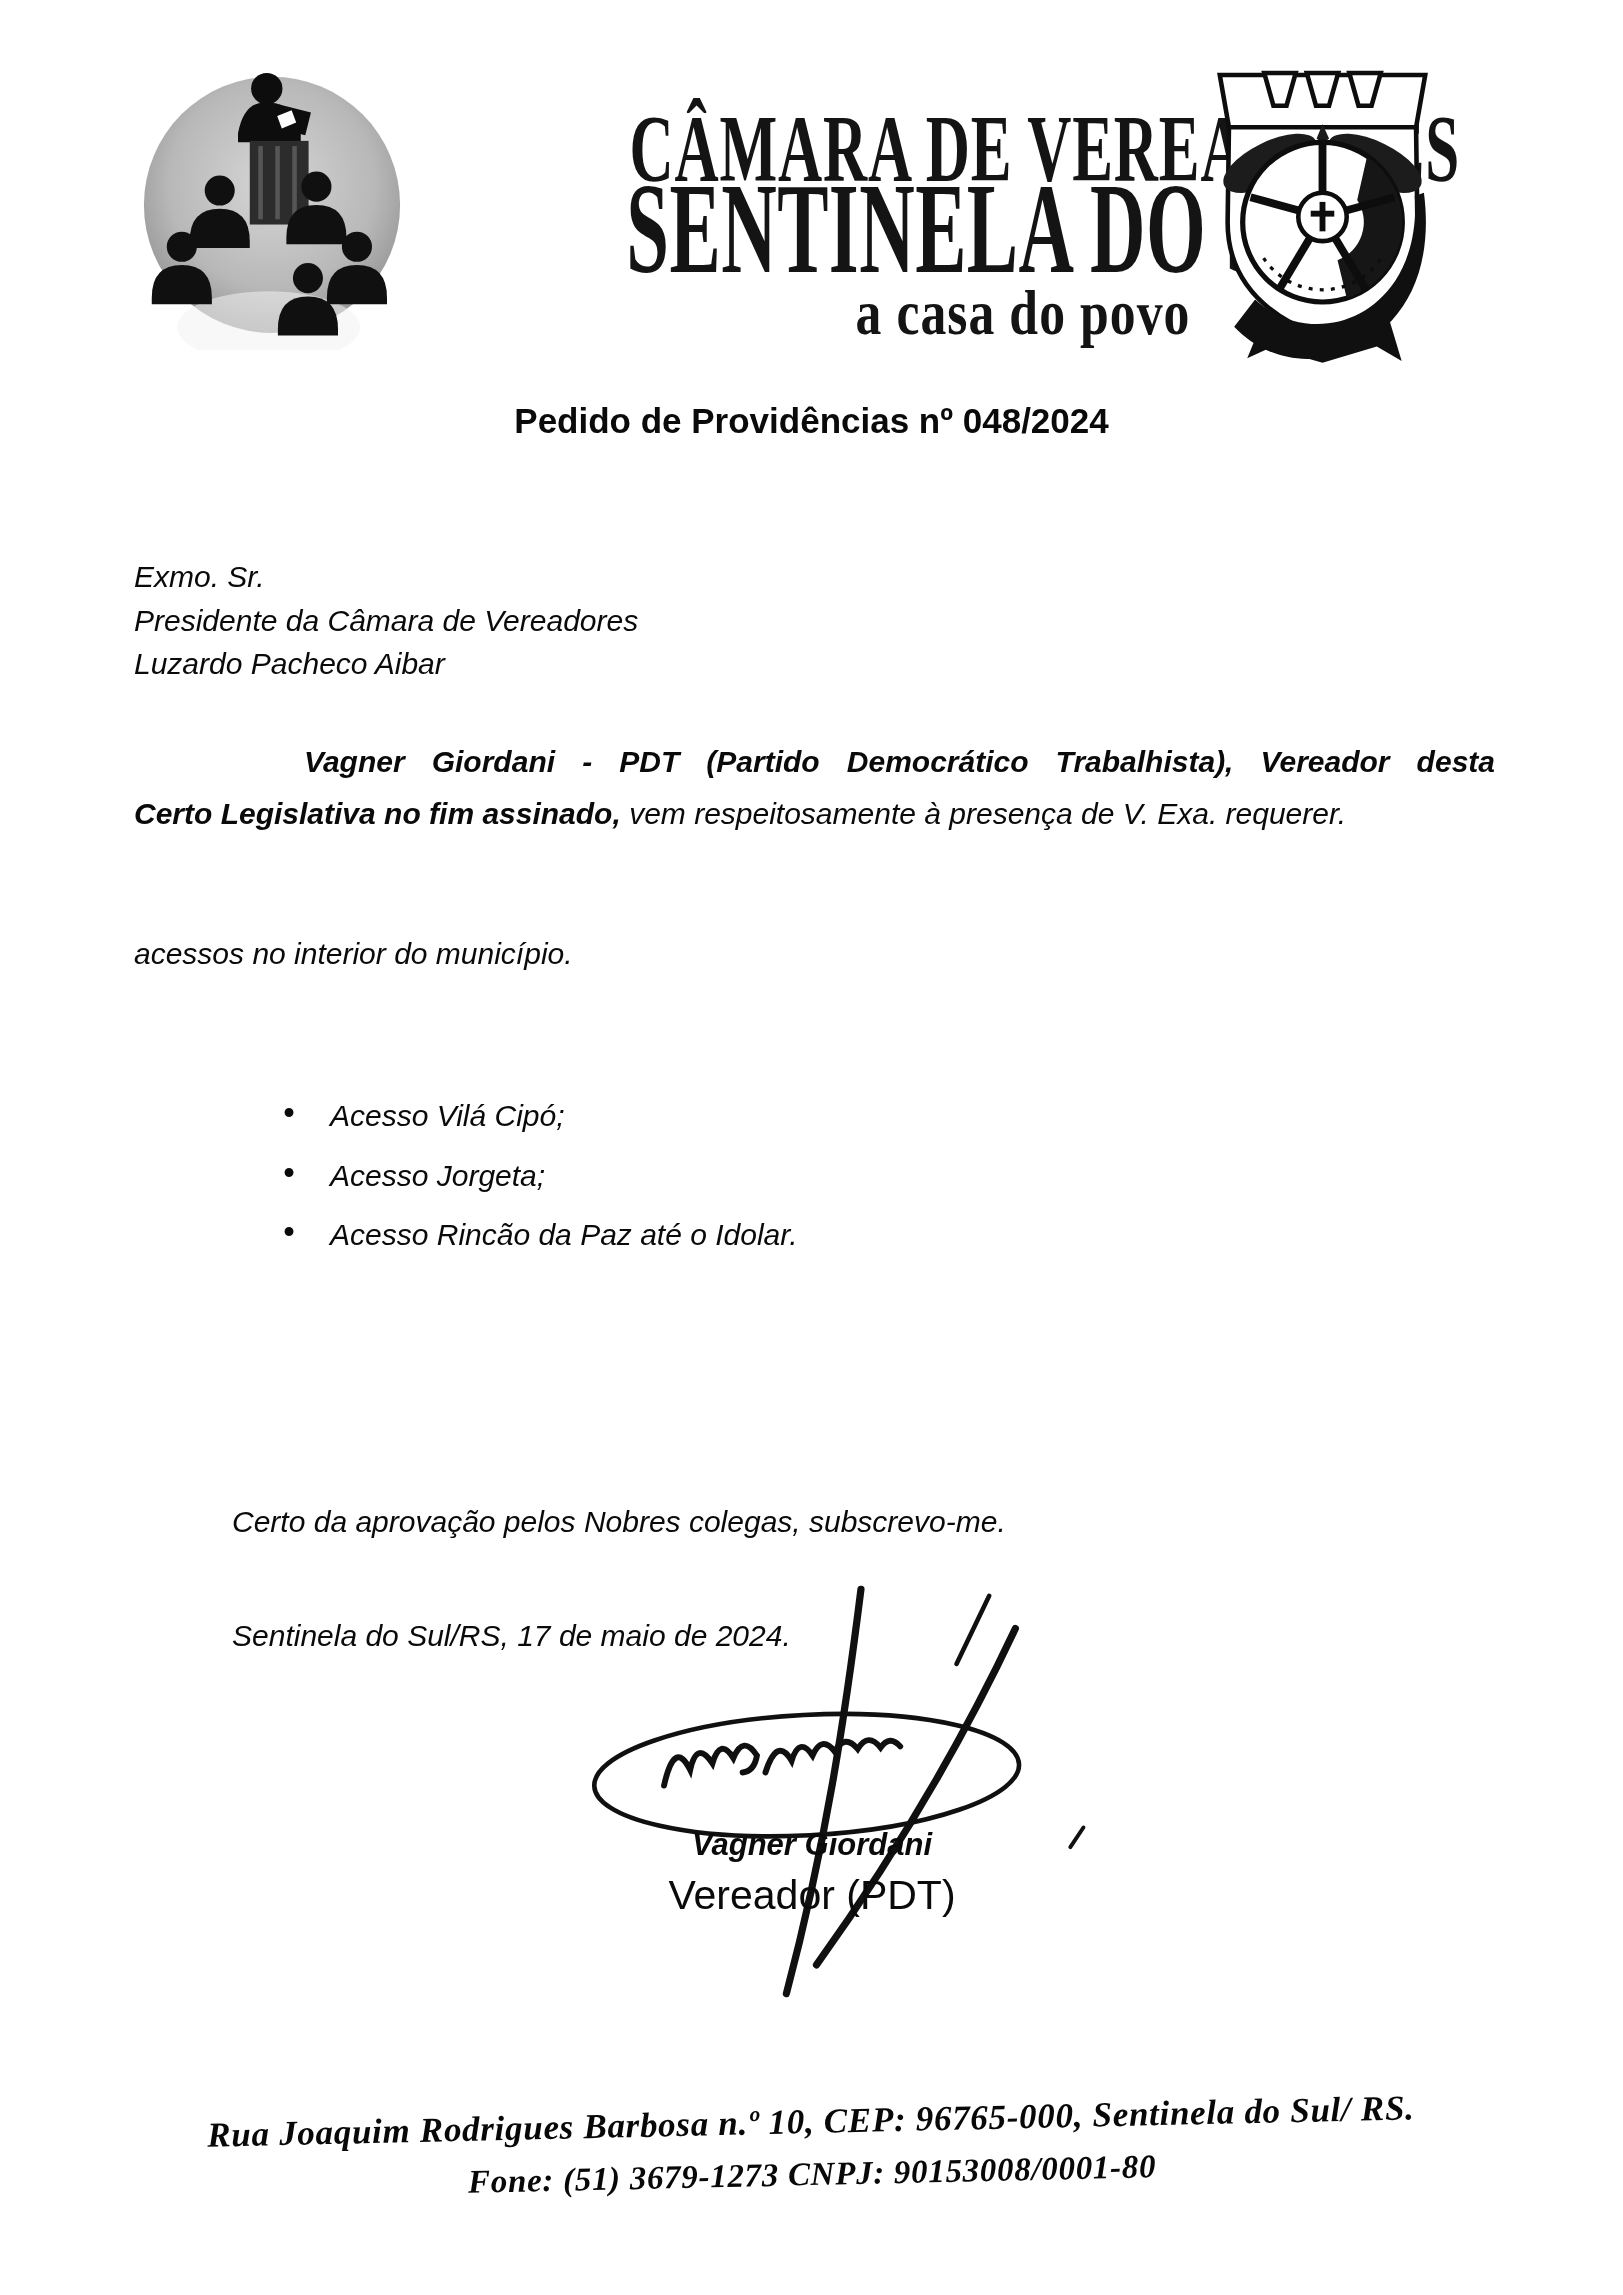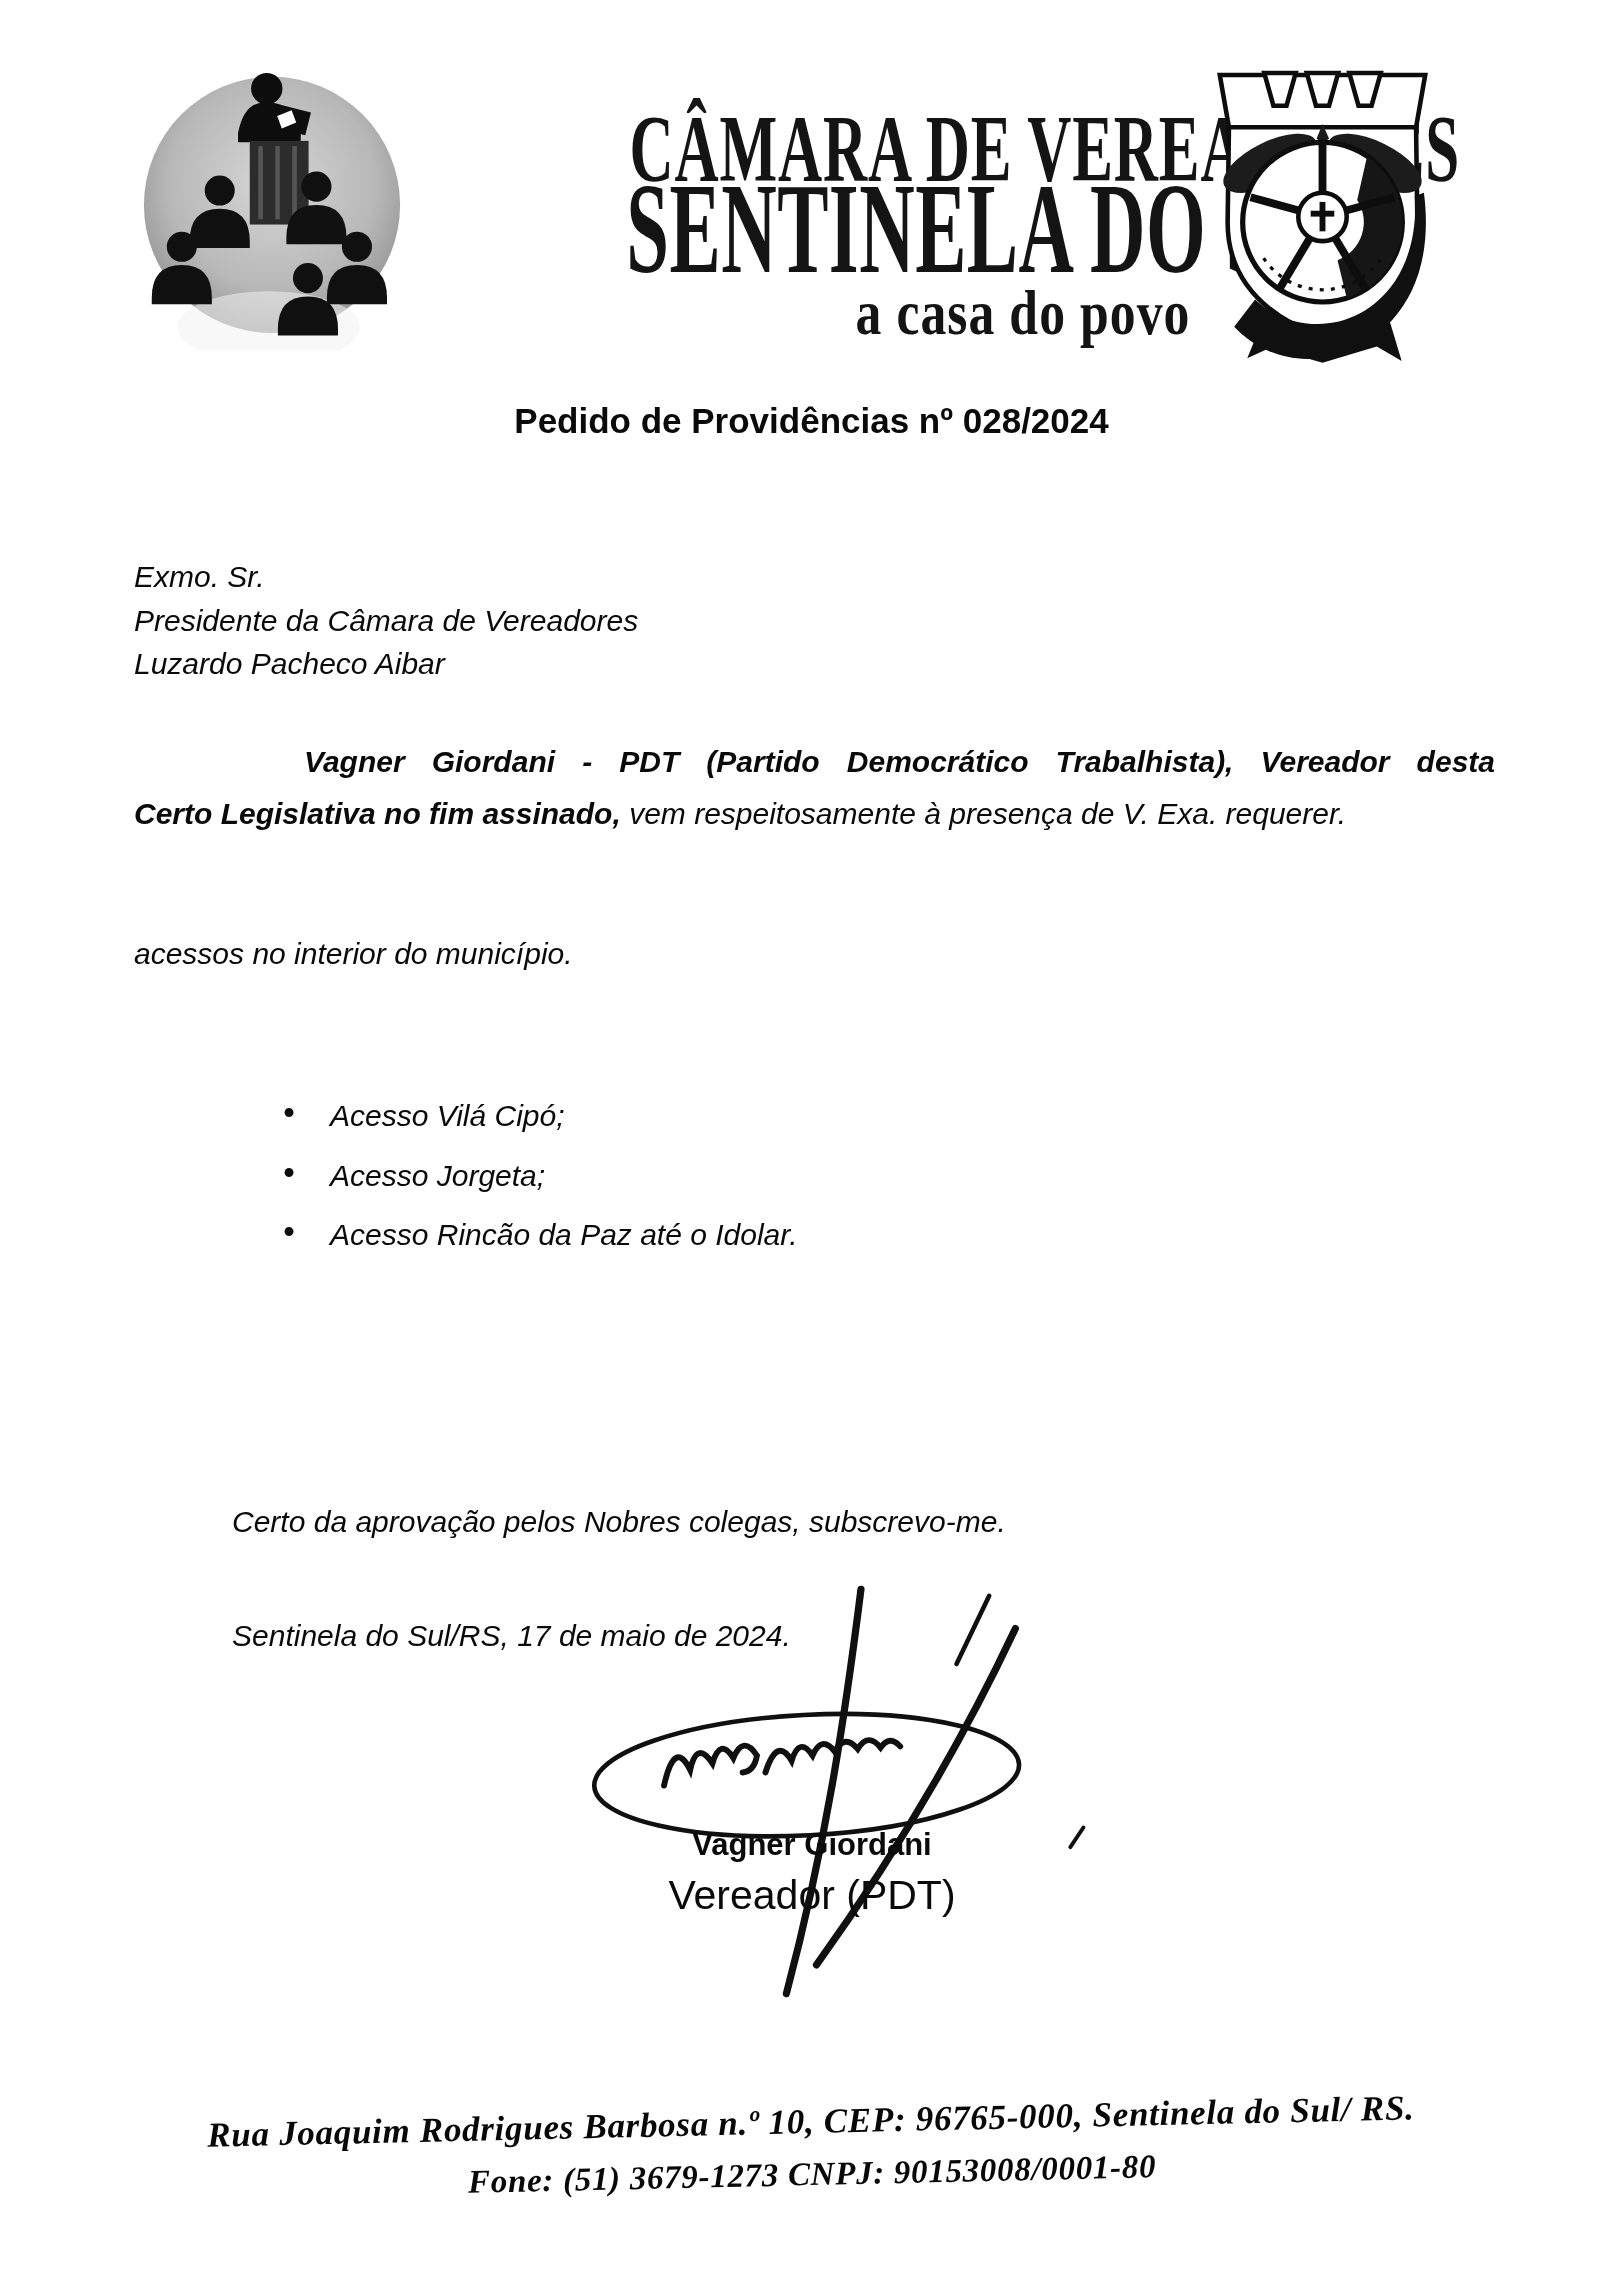--- a/index.html
+++ b/index.html
@@ -29,21 +29,21 @@
   .p3{top:1338px;}  .p3 .l{margin-bottom:29px;}
   .p4{top:1507px;}
   .dateline{top:1621px;}
   .ind150{text-indent:98px;}
   .ind260{text-indent:170px;}
   .b{font-weight:bold;}
   .bullets{left:134px;top:1101px;width:1361px;}
   .bullet-item{position:relative;padding-left:196px;margin-bottom:29.5px;}
   .bullet-dot{position:absolute;left:149px;top:-2.6px;font-size:33px;}
   
-  .sig-name{left:583px;top:1827px;width:458px;text-align:center;font-size:31px;font-weight:bold;}
+  .sig-name{left:583px;top:1827px;width:458px;text-align:center;font-size:31px;font-weight:bold;font-style:italic;}
   .sig-role{left:583px;top:1872px;width:458px;text-align:center;font-size:41px;}
   
   .footer{left:157px;top:2102px;width:1309px;text-align:center;transform:rotate(-1.3deg);
           font-family:"Liberation Serif","DejaVu Serif",serif;font-style:italic;font-weight:bold;color:#080808;}
   .footer .f1{font-size:35px;margin-bottom:14.4px;letter-spacing:0.7px;}
   .footer .f2{font-size:33px;letter-spacing:0.7px;}
 </style>
 </head>
 <body>
 
@@ -126,21 +126,21 @@
       <line x1="175" y1="209" x2="175" y2="254"></line>
       <line x1="157" y1="227" x2="193" y2="227"></line>
     </g>
 
     <g fill="#101010">
       <path d="M330,195 C347,325 292,420 182,446 C120,458 70,432 40,400 L72,358 C132,414 232,410 286,330 C312,290 319,242 316,200 Z"></path>
       <path d="M82,394 C142,440 220,440 278,392 L296,452 L258,430 L175,455 L95,432 L60,448 Z"></path>
     </g>
   </svg>
 
-  <div class="abs doc-title">Pedido de Providências nº 028/2024</div>
+  <div class="abs doc-title">Pedido de Providências nº 048/2024</div>
 
   <div class="abs bodytxt recipient">
     <div>Exmo. Sr.</div>
     <div>Presidente da Câmara de Vereadores</div>
     <div>Luzardo Pacheco Aibar</div>
   </div>
 
   <div class="abs bodytxt para p1">
     <div class="l jline ind260 b">Vagner Giordani - PDT (Partido Democrático Trabalhista), Vereador desta</div>
     <div class="l"><span class="b">Certo Legislativa no fim assinado,</span><span> vem respeitosamente à presença de V. Exa. requerer.</span></div>

